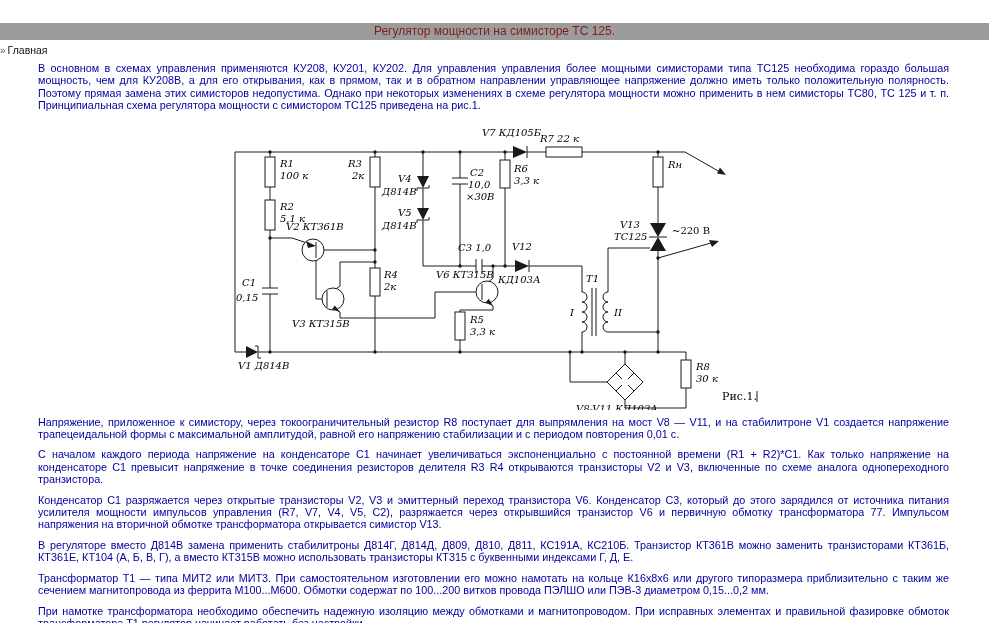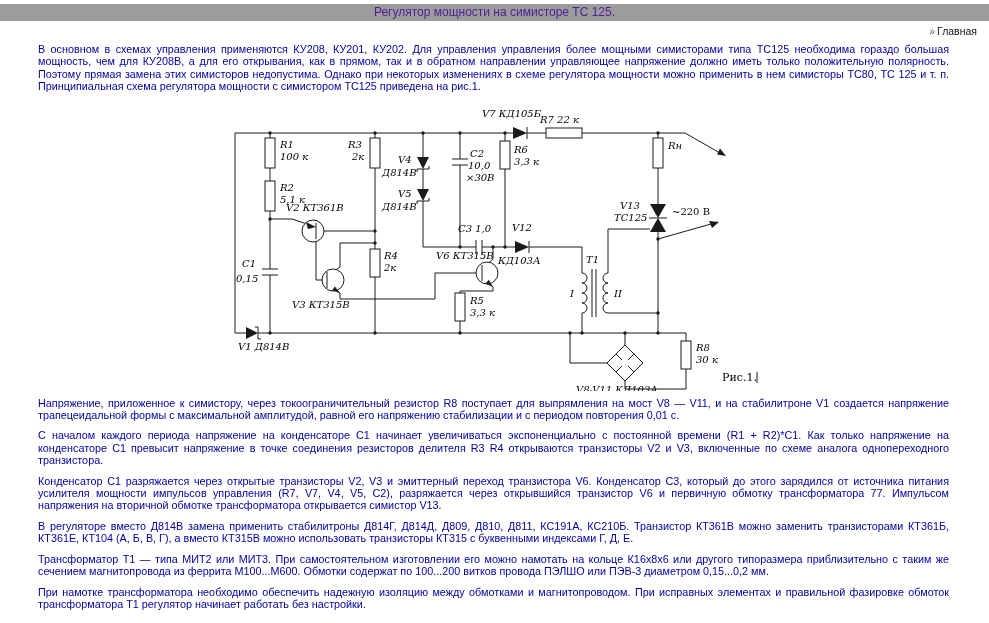--- a/index.html
+++ b/index.html
@@ -1,19 +1,19 @@
 <!DOCTYPE html>
 <html><head>
 <meta charset="utf-8">
 <style>
   html,body{margin:0;padding:0;background:#ffffff;}
   body{font-family:"Liberation Sans",sans-serif;width:989px;}
-  .topbar{margin-top:4px;height:17px;line-height:17px;background:#9c9c9c;
-          text-align:center;font-size:12px;color:#4c1d95;}
-  .homerow{text-align:right;padding:4px 12px 0 0;font-size:10.5px;color:#111;}
+  .topbar{margin-top:23px;height:17px;line-height:17px;background:#9c9c9c;
+          text-align:center;font-size:12px;color:#7f1d1d;}
+  .homerow{padding:4px 12px 0 0;font-size:10.5px;color:#111;}
   .homelink{text-decoration:none;color:#111;cursor:pointer;}
   .homeicon{color:#555;margin-right:2px;font-size:10px;}
   .article{padding:6px 40px 0 38px;color:#0000a0;}
   .article p{font-size:10.8px;line-height:12.4px;text-align:justify;margin:0 0 8px 0;}
   .schematic{margin:2px 0 6px 192px;text-decoration:underline;}
   svg{display:block;}
   svg *{vector-effect:none;}
   .wire{stroke:#1a1a1a;stroke-width:1;fill:none;}
   .part{stroke:#1a1a1a;stroke-width:1;fill:#ffffff;}
   .solid{fill:#1a1a1a;stroke:none;}

